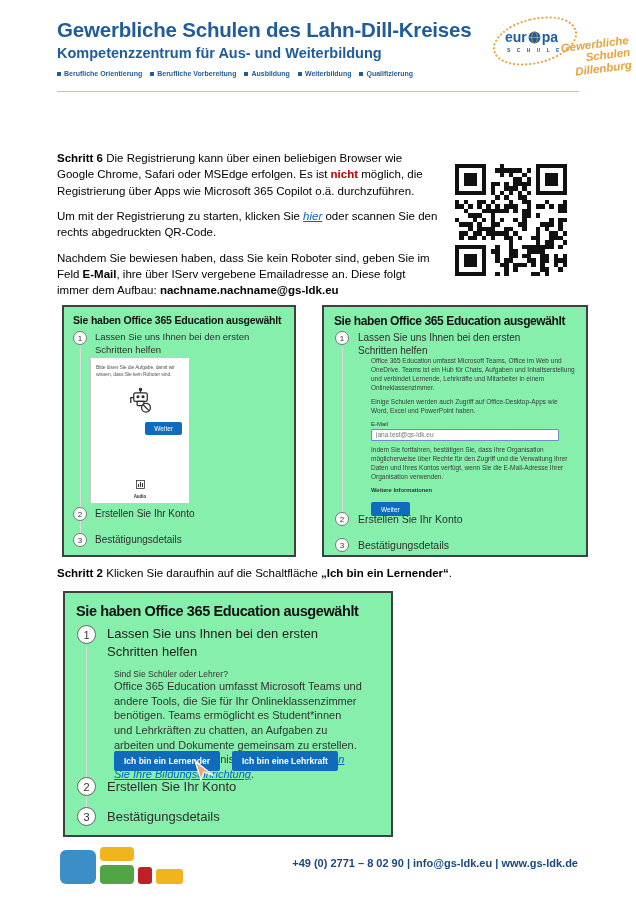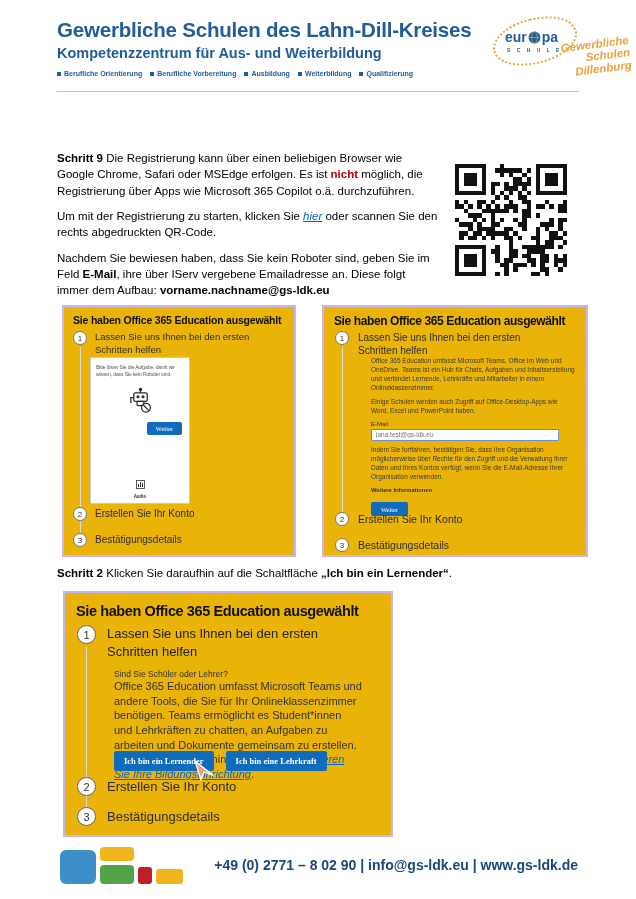--- a/index.html
+++ b/index.html
@@ -32,21 +32,21 @@
   .doc-title{position:absolute;left:57px;top:100px;width:545px;font-size:15px;font-weight:bold;color:#000;line-height:1.42;}
   .intro{position:absolute;left:57px;top:150px;width:382px;font-size:11.5px;color:#000;line-height:1.42;}
   .intro p{margin:0 0 9px 0;}
   .bd{font-weight:bold;}
   .red{color:var(--red);font-weight:bold;}
   .lnk{color:var(--link);text-decoration:underline;cursor:pointer;font-style:italic;}
 
   .qr{position:absolute;left:455px;top:164px;width:112px;height:112px;}
 
   
-  .shot{position:absolute;border:2px solid #c4b5fd;background:#eab308;overflow:hidden;}
+  .shot{position:absolute;border:2px solid #404040;background:#86efac;overflow:hidden;}
   #shot1{left:62px;top:305px;width:234px;height:252px;}
   #shot2{left:322px;top:305px;width:266px;height:252px;}
   #shot3{left:63px;top:591px;width:330px;height:246px;}
   .stitle{font-weight:bold;color:#111;white-space:nowrap;}
   #shot1 .stitle{font-size:10.5px;margin:7px 0 0 9px;letter-spacing:-0.2px;}
   #shot2 .stitle{font-size:12px;margin:7px 0 0 10px;letter-spacing:-0.4px;}
   #shot3 .stitle{font-size:14.5px;margin:10px 0 0 11px;letter-spacing:-0.4px;}
 
   .srow{position:absolute;display:flex;align-items:flex-start;}
   .circ{border-radius:50%;border:1px solid #777;color:#333;display:flex;align-items:center;justify-content:center;background:#fff;flex:none;position:relative;z-index:2;}
@@ -54,21 +54,21 @@
   .circ.lg{width:19px;height:19px;font-size:11px;border:1.5px solid #666;}
   .slabel{color:#2e2e2e;}
   .vline{position:absolute;width:1px;background:#dcdcdc;z-index:1;}
 
   
   #shot1 .srow.s1{left:9px;top:24px;gap:8px;}
   #shot1 .srow.s1 .slabel{font-size:9.5px;line-height:1.32;width:172px;}
   .captcha-card{position:absolute;left:26px;top:50px;width:100px;height:147px;border:1px solid #c9c9c9;background:#fff;}
   .captcha-text{margin:6px 5px 0 5px;font-size:5px;letter-spacing:-0.1px;color:#555;line-height:1.4;text-align:left;}
   .robot-wrap{margin-top:8px;text-align:center;}
-  .btn-ms{background:var(--msblue);color:#fff;border:none;border-radius:2px;display:inline-block;cursor:pointer;font-family:Liberation Serif, serif;}
+  .btn-ms{background:var(--msblue);color:#fff;border:none;border-radius:2px;display:inline-block;cursor:pointer;}
   .weiter-sm{position:absolute;right:7px;top:64px;font-size:6.5px;padding:3px 9px;}
   .audio-wrap{position:absolute;left:0;right:0;bottom:4px;text-align:center;}
   .audio-label{font-size:4.5px;color:#333;font-weight:bold;margin-top:1px;}
   #shot1 .srow.s2{left:9px;top:200px;gap:8px;}
   #shot1 .srow.s3{left:9px;top:226px;gap:8px;}
   #shot1 .srow.s2 .slabel,#shot1 .srow.s3 .slabel{font-size:10px;margin-top:1px;}
   #shot1 .vline{left:16px;top:40px;height:188px;}
 
   
   #shot2 .srow.s1{left:11px;top:24px;gap:9px;}
@@ -101,21 +101,21 @@
   .step2-line{position:absolute;left:57px;top:567px;font-size:11.5px;color:#000;}
 
   
   .f-logo{position:absolute;left:60px;top:847px;width:125px;height:38px;}
   .f-logo div{position:absolute;}
   .fsq-blue{left:0;top:3px;width:36px;height:34px;background:#3b8ec6;border-radius:6px;}
   .fsq-yt{left:40px;top:0;width:34px;height:14px;background:#f0b41c;border-radius:4px;}
   .fsq-green{left:40px;top:18px;width:34px;height:19px;background:#52a447;border-radius:4px;}
   .fsq-red{left:78px;top:20px;width:14px;height:17px;background:#bf2026;border-radius:3px;}
   .fsq-ys{left:96px;top:22px;width:27px;height:15px;background:#f0b41c;border-radius:3px;}
-  .f-contact{position:absolute;right:58px;top:857px;font-size:14px;font-weight:bold;color:#17497e;white-space:nowrap;}
+  .f-contact{position:absolute;right:58px;top:857px;font-size:11px;font-weight:bold;color:#17497e;white-space:nowrap;}
 </style>
 </head>
 <body>
 
 <div class="page">
 
   <div class="h-title">Gewerbliche Schulen des Lahn-Dill-Kreises</div>
   <div class="h-sub">Kompetenzzentrum für Aus- und Weiterbildung</div>
   <div class="h-tags">
     <span><span class="sq"></span><span>Berufliche Orientierung</span></span>
@@ -140,23 +140,23 @@
     <div class="logo-schule">S C H U L E</div>
     <div class="logo-sub">
       <div>Gewerbliche</div>
       <div>Schulen</div>
       <div>Dillenburg</div>
     </div>
   </div>
 
 
   <div class="intro">
-    <p><span class="bd">Schritt 9 </span><span>Die Registrierung kann über einen beliebigen Browser wie Google Chrome, Safari oder MSEdge erfolgen. Es ist </span><span class="red">nicht</span><span> möglich, die Registrierung über Apps wie Microsoft 365 Copilot o.ä. durchzuführen.</span></p>
+    <p><span class="bd">Schritt 6 </span><span>Die Registrierung kann über einen beliebigen Browser wie Google Chrome, Safari oder MSEdge erfolgen. Es ist </span><span class="red">nicht</span><span> möglich, die Registrierung über Apps wie Microsoft 365 Copilot o.ä. durchzuführen.</span></p>
     <p><span>Um mit der Registrierung zu starten, klicken Sie </span><span class="lnk">hier</span><span> oder scannen Sie den rechts abgedruckten QR-Code.</span></p>
-    <p><span>Nachdem Sie bewiesen haben, dass Sie kein Roboter sind, geben Sie im Feld </span><span class="bd">E-Mail</span><span>, ihre über IServ vergebene Emailadresse an. Diese folgt immer dem Aufbau: </span><span class="bd">vorname.nachname@gs-ldk.eu</span></p>
+    <p><span>Nachdem Sie bewiesen haben, dass Sie kein Roboter sind, geben Sie im Feld </span><span class="bd">E-Mail</span><span>, ihre über IServ vergebene Emailadresse an. Diese folgt immer dem Aufbau: </span><span class="bd">nachname.nachname@gs-ldk.eu</span></p>
   </div>
 
   <svg class="qr" id="qr-svg" viewBox="0 0 25 25" shape-rendering="crispEdges">
       <rect x="0" y="0" width="25" height="25" fill="#ffffff"></rect>
       <rect x="10" y="0" width="1" height="1" fill="#111"></rect>
       <rect x="9" y="1" width="1" height="1" fill="#111"></rect>
       <rect x="10" y="1" width="1" height="1" fill="#111"></rect>
       <rect x="11" y="1" width="1" height="1" fill="#111"></rect>
       <rect x="12" y="1" width="1" height="1" fill="#111"></rect>
       <rect x="13" y="1" width="1" height="1" fill="#111"></rect>

